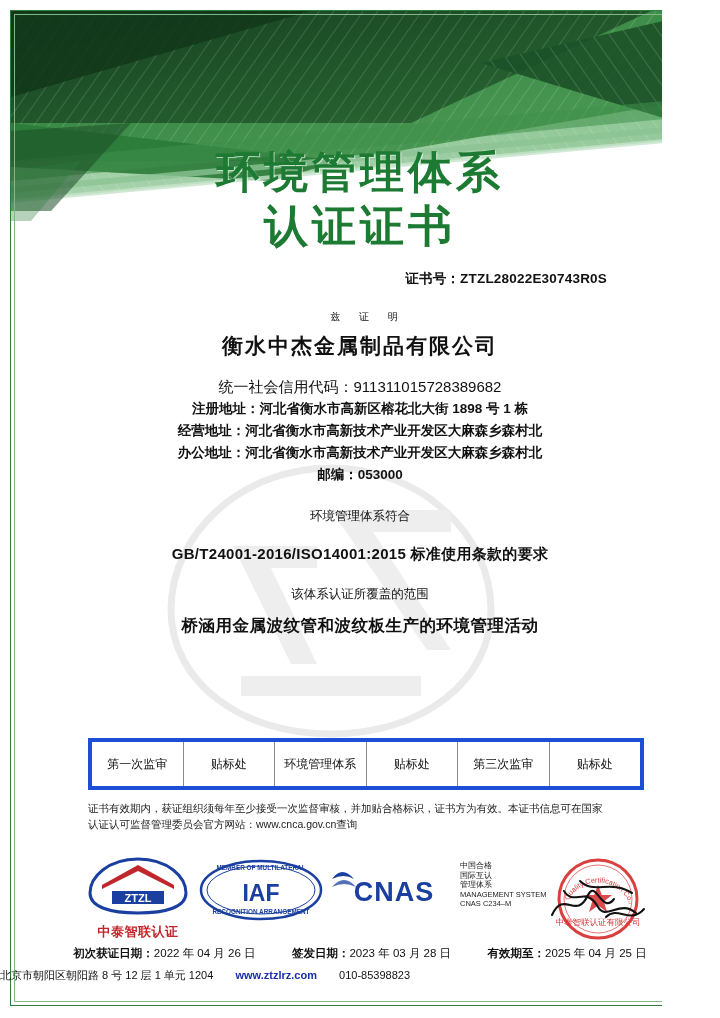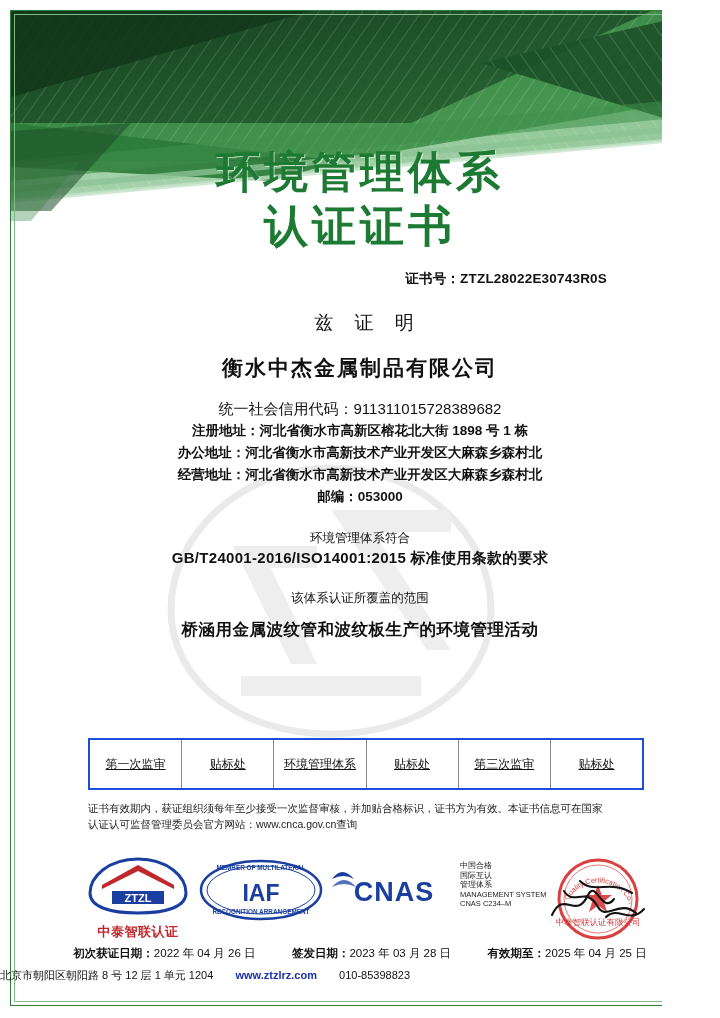--- a/index.html
+++ b/index.html
@@ -96,24 +96,24 @@
 
   
   .body-block {
     position: absolute;
     left: 0;
     top: 310px;
     width: 720px;
     text-align: center;
   }
   .zi-zheng-ming {
-    font-size: 19px;
+    font-size: 10px;
     letter-spacing: 8px;
     color: #111;
-    margin-bottom: 18px;
+    margin-bottom: 8px;
     padding-left: 16px;
   }
   .company {
     font-size: 21px;
     font-weight: bold;
     letter-spacing: 2px;
     color: #111;
     margin-bottom: 16px;
   }
   .info-line {
@@ -121,21 +121,21 @@
     color: #111;
     line-height: 22px;
   }
   .info-line .lbl { font-weight: bold; }
   .info-line.credit { font-size: 15px; }
 
   .sub-label {
     font-size: 12.5px;
     color: #111;
     margin-top: 22px;
-    margin-bottom: 2px;
+    margin-bottom: 20px;
   }
   .standard {
     font-size: 15px;
     font-weight: bold;
     color: #111;
     letter-spacing: 0.3px;
   }
   .scope-label {
     font-size: 12.5px;
     color: #111;
@@ -150,23 +150,22 @@
   }
 
   
   .surv {
     position: absolute;
     left: 88px;
     top: 738px;
     width: 556px;
     height: 52px;
     display: flex;
-    border: 2px solid #1d4ed8;
+    border: 4px solid #1d4ed8;
     box-sizing: border-box;
-    text-decoration: underline;
   }
   .surv-cell {
     flex: 1 1 0;
     display: flex;
     align-items: center;
     justify-content: center;
     font-size: 12px;
     color: #111;
     border-right: 1px solid #8a8a8a;
     box-sizing: border-box;
@@ -352,25 +351,25 @@
 
     <div class="info-line credit">
       <span>统一社会信用代码：</span><span>911311015728389682</span>
     </div>
 
     <div class="info-line">
       <span class="lbl">注册地址：</span><span class="lbl">河北省衡水市高新区榕花北大街 1898 号 1 栋</span>
     </div>
 
     <div class="info-line">
+      <span class="lbl">经营地址：</span><span class="lbl">河北省衡水市高新技术产业开发区大麻森乡森村北</span>
+    </div>
+
+    <div class="info-line">
       <span class="lbl">办公地址：</span><span class="lbl">河北省衡水市高新技术产业开发区大麻森乡森村北</span>
-    </div>
-
-    <div class="info-line">
-      <span class="lbl">经营地址：</span><span class="lbl">河北省衡水市高新技术产业开发区大麻森乡森村北</span>
     </div>
 
     <div class="info-line">
       <span class="lbl">邮编：</span><span class="lbl">053000</span>
     </div>
 
     <div class="sub-label">环境管理体系符合</div>
     <div class="standard">GB/T24001-2016/ISO14001:2015 标准使用条款的要求</div>
 
     <div class="scope-label">该体系认证所覆盖的范围</div>

